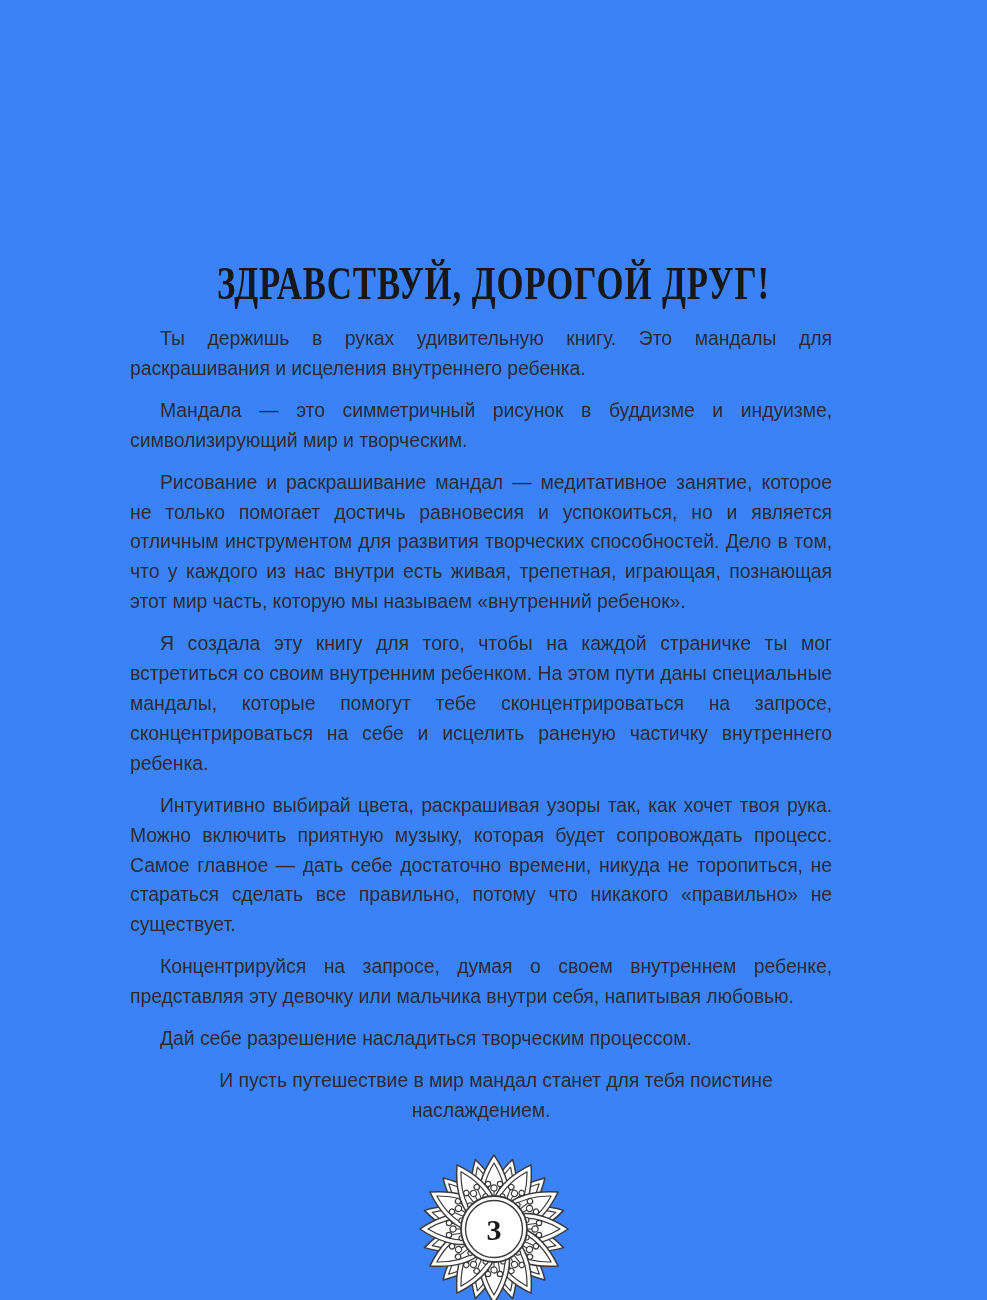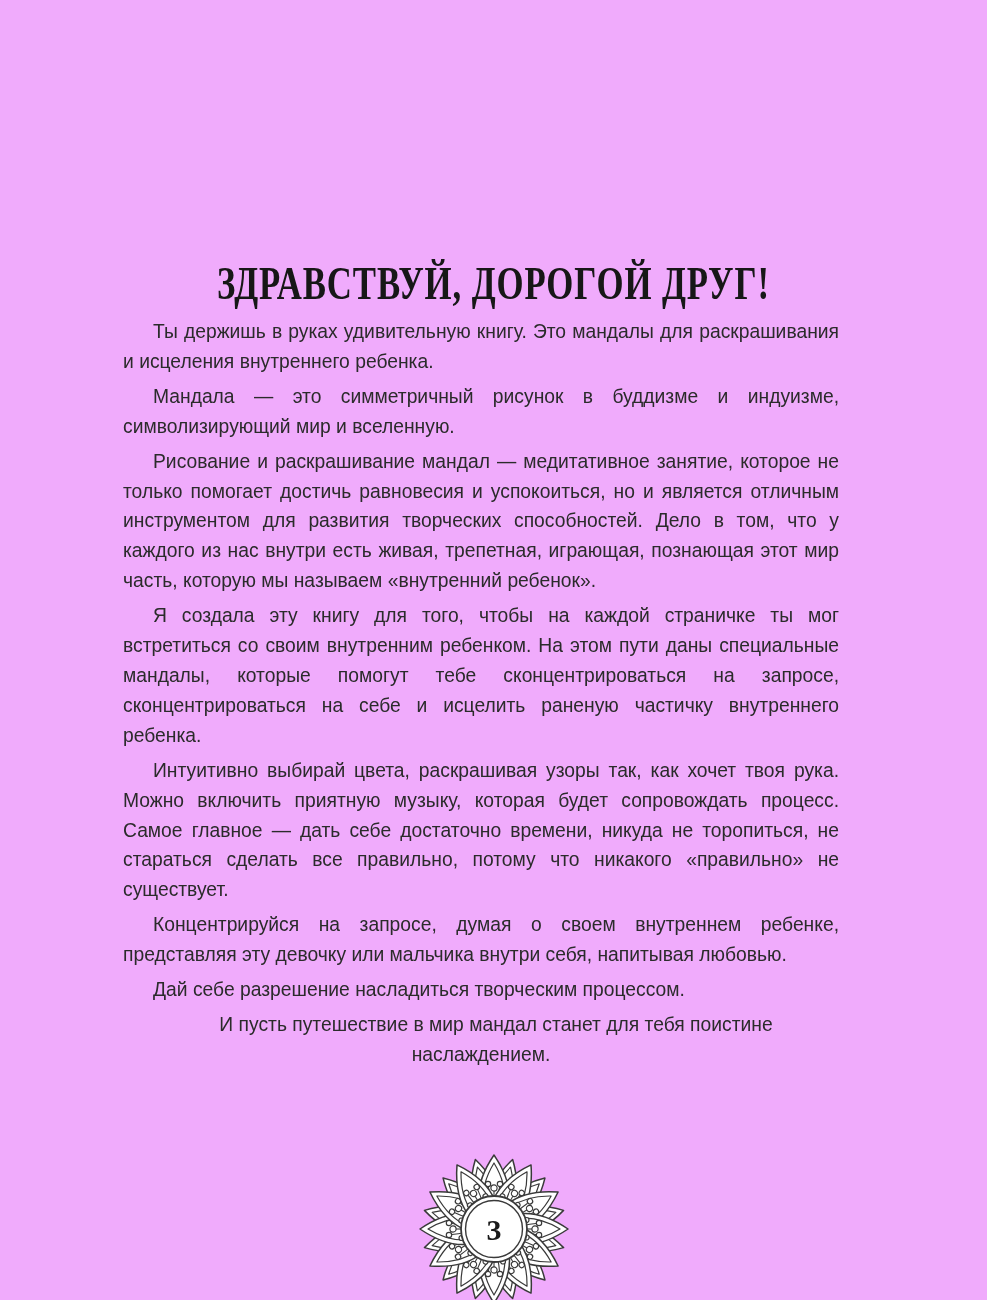--- a/index.html
+++ b/index.html
@@ -5,21 +5,21 @@
 <style>
   html, body {
     margin: 0;
     padding: 0;
     background: #ffffff;
   }
   .page {
     position: relative;
     width: 987px;
     height: 1300px;
-    background: #f0abfc;
+    background: #3b82f6;
     overflow: hidden;
     box-sizing: border-box;
     font-family: "Liberation Sans Narrow", "Liberation Sans", "DejaVu Sans", sans-serif;
   }
 
   
   .page-title {
     position: absolute;
     left: 0;
     right: 0;
@@ -44,21 +44,21 @@
     width: 726px;
     color: #2b2b2b;
     font-size: 19.3px;
     line-height: 29.9px;
     text-align: justify;
     text-justify: inter-word;
     hyphens: manual;
     -webkit-hyphens: manual;
   }
   .text-body p {
-    margin: 5px;
+    margin: 12px;
     text-indent: 30px;
     text-align: justify;
   }
   .text-body p:last-child {
     text-align: center;
   }
 
   
   .page-number-ornament {
     position: absolute;
@@ -83,21 +83,21 @@
 </style>
 </head>
 <body>
 
 <div class="page">
 
   <h1 class="page-title">ЗДРАВСТВУЙ, ДОРОГОЙ ДРУГ!</h1>
 
   <div class="text-body">
     <p>Ты держишь в руках удивительную книгу. Это мандалы для раскрашивания и исцеления внутреннего ребенка.</p>
-    <p>Мандала — это симметричный рисунок в буддизме и индуизме, символизирующий мир и вселенную.</p>
+    <p>Мандала — это симметричный рисунок в буддизме и индуизме, символизирующий мир и творческим.</p>
     <p>Рисование и раскрашивание мандал — медитативное занятие, которое не только помогает достичь равновесия и успокоиться, но и является отличным инструментом для развития творческих способностей. Дело в том, что у каждого из нас внутри есть живая, трепетная, играющая, познающая этот мир часть, которую мы называем «внутренний ребенок».</p>
     <p>Я создала эту книгу для того, чтобы на каждой страничке ты мог встретиться со своим внутренним ребенком. На этом пути даны специальные мандалы, которые помогут тебе сконцентрироваться на запросе, сконцентрироваться на себе и исцелить раненую частичку внутреннего ребенка.</p>
     <p>Интуитивно выбирай цвета, раскрашивая узоры так, как хочет твоя рука. Можно включить приятную музыку, которая будет сопровождать процесс. Самое главное — дать себе достаточно времени, никуда не торопиться, не стараться сделать все правильно, потому что никакого «правильно» не существует.</p>
     <p>Концентрируйся на запросе, думая о своем внутреннем ребенке, представляя эту девочку или мальчика внутри себя, напитывая любовью.</p>
     <p>Дай себе разрешение насладиться творческим процессом.</p>
     <p>И пусть путешествие в мир мандал станет для тебя поистине наслаждением.</p>
   </div>
 
   <div class="page-number-ornament">
     <svg viewBox="0 0 166 166" xmlns="http://www.w3.org/2000/svg">

